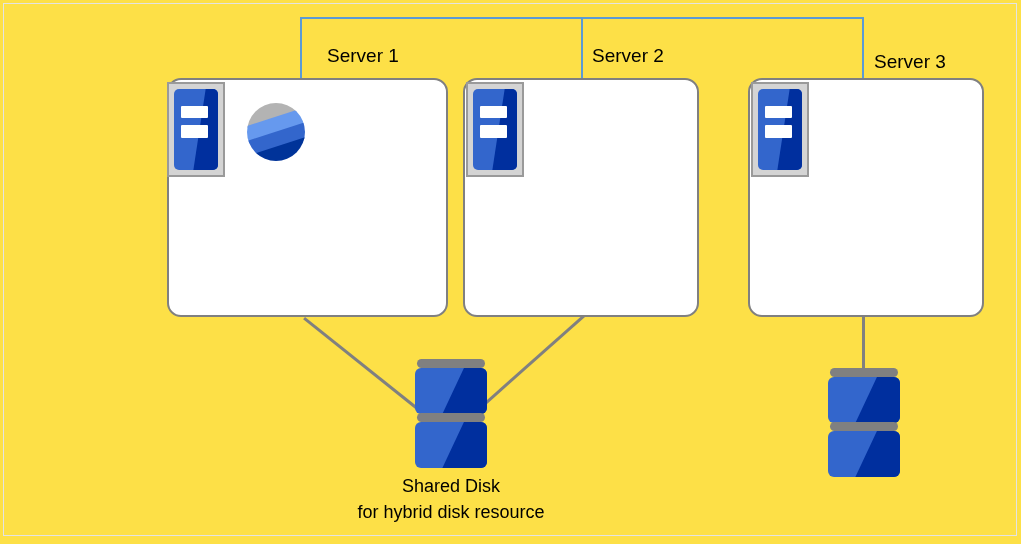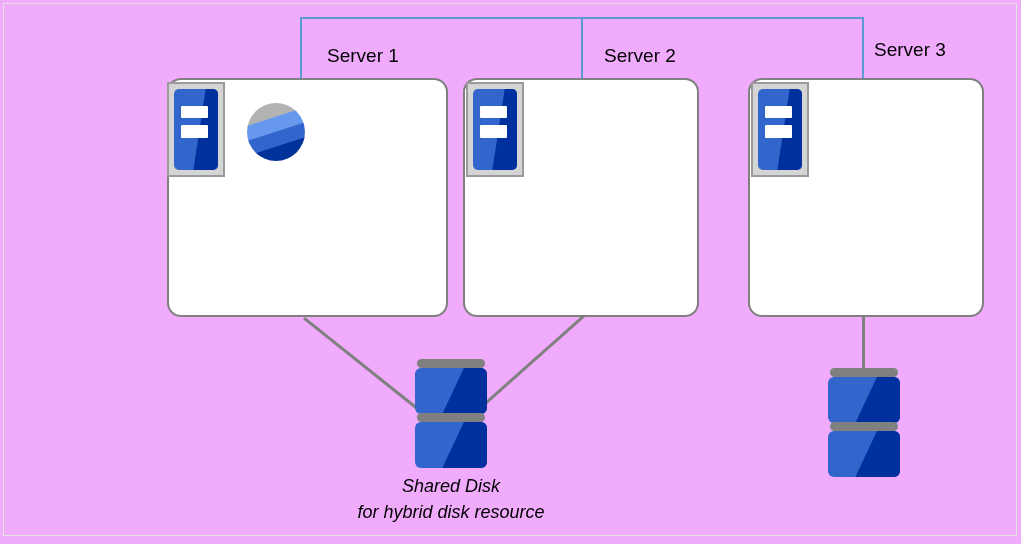--- a/index.html
+++ b/index.html
@@ -8,21 +8,21 @@
     padding: 0;
     background: #ffffff;
   }
   body {
     font-family: "Liberation Sans", sans-serif;
   }
   #canvas {
     position: relative;
     width: 1021px;
     height: 544px;
-    background: #f0abfc;
+    background: #fde047;
     box-sizing: border-box;
     overflow: hidden;
   }
   .page-frame {
     position: absolute;
     left: 3px;
     top: 3px;
     width: 1014px;
     height: 533px;
     border: 1px solid #e3e3e3;
@@ -66,21 +66,20 @@
     line-height: 1.42;
     white-space: pre-line;
   }
   .caption {
     position: absolute;
     font-size: 18px;
     color: #000000;
     text-align: center;
     line-height: 1.45;
     white-space: pre-line;
-    font-style: italic;
   }
 
   
   .server-icon {
     position: absolute;
     background: #d4d4d4;
     border: 2px solid #9a9a9a;
     box-sizing: border-box;
     padding: 5px;
   }
@@ -165,22 +164,22 @@
 <div id="canvas">
 
   <div class="page-frame"></div>
 
   <div class="net-h" style="left:300px; top:17px; width:564px;"></div>
   <div class="net-v" style="left:300px; top:17px; height:61px;"></div>
   <div class="net-v" style="left:581px; top:17px; height:61px;"></div>
   <div class="net-v" style="left:862px; top:17px; height:61px;"></div>
 
   <div class="server-label" style="left:327px; top:46px;">Server 1</div>
-  <div class="server-label" style="left:592px; top:46px;margin-left:12px;">Server 2</div>
-  <div class="server-label" style="left:874px; top:40px;">Server 3</div>
+  <div class="server-label" style="left:592px; top:46px;">Server 2</div>
+  <div class="server-label" style="left:874px; top:52px;">Server 3</div>
 
   <div class="line" style="left:305px; top:317px; width:152px; height:3px;
               transform: rotate(38.6deg);"></div>
 
   <div class="line" style="left:585px; top:317px; width:143px; height:3px;
               transform: rotate(138.4deg);"></div>
 
   <div class="line" style="left:862px; top:317px; width:3px; height:52px;"></div>
 
   <div class="server-box" style="left:167px; top:78px; width:281px; height:239px;"></div>

